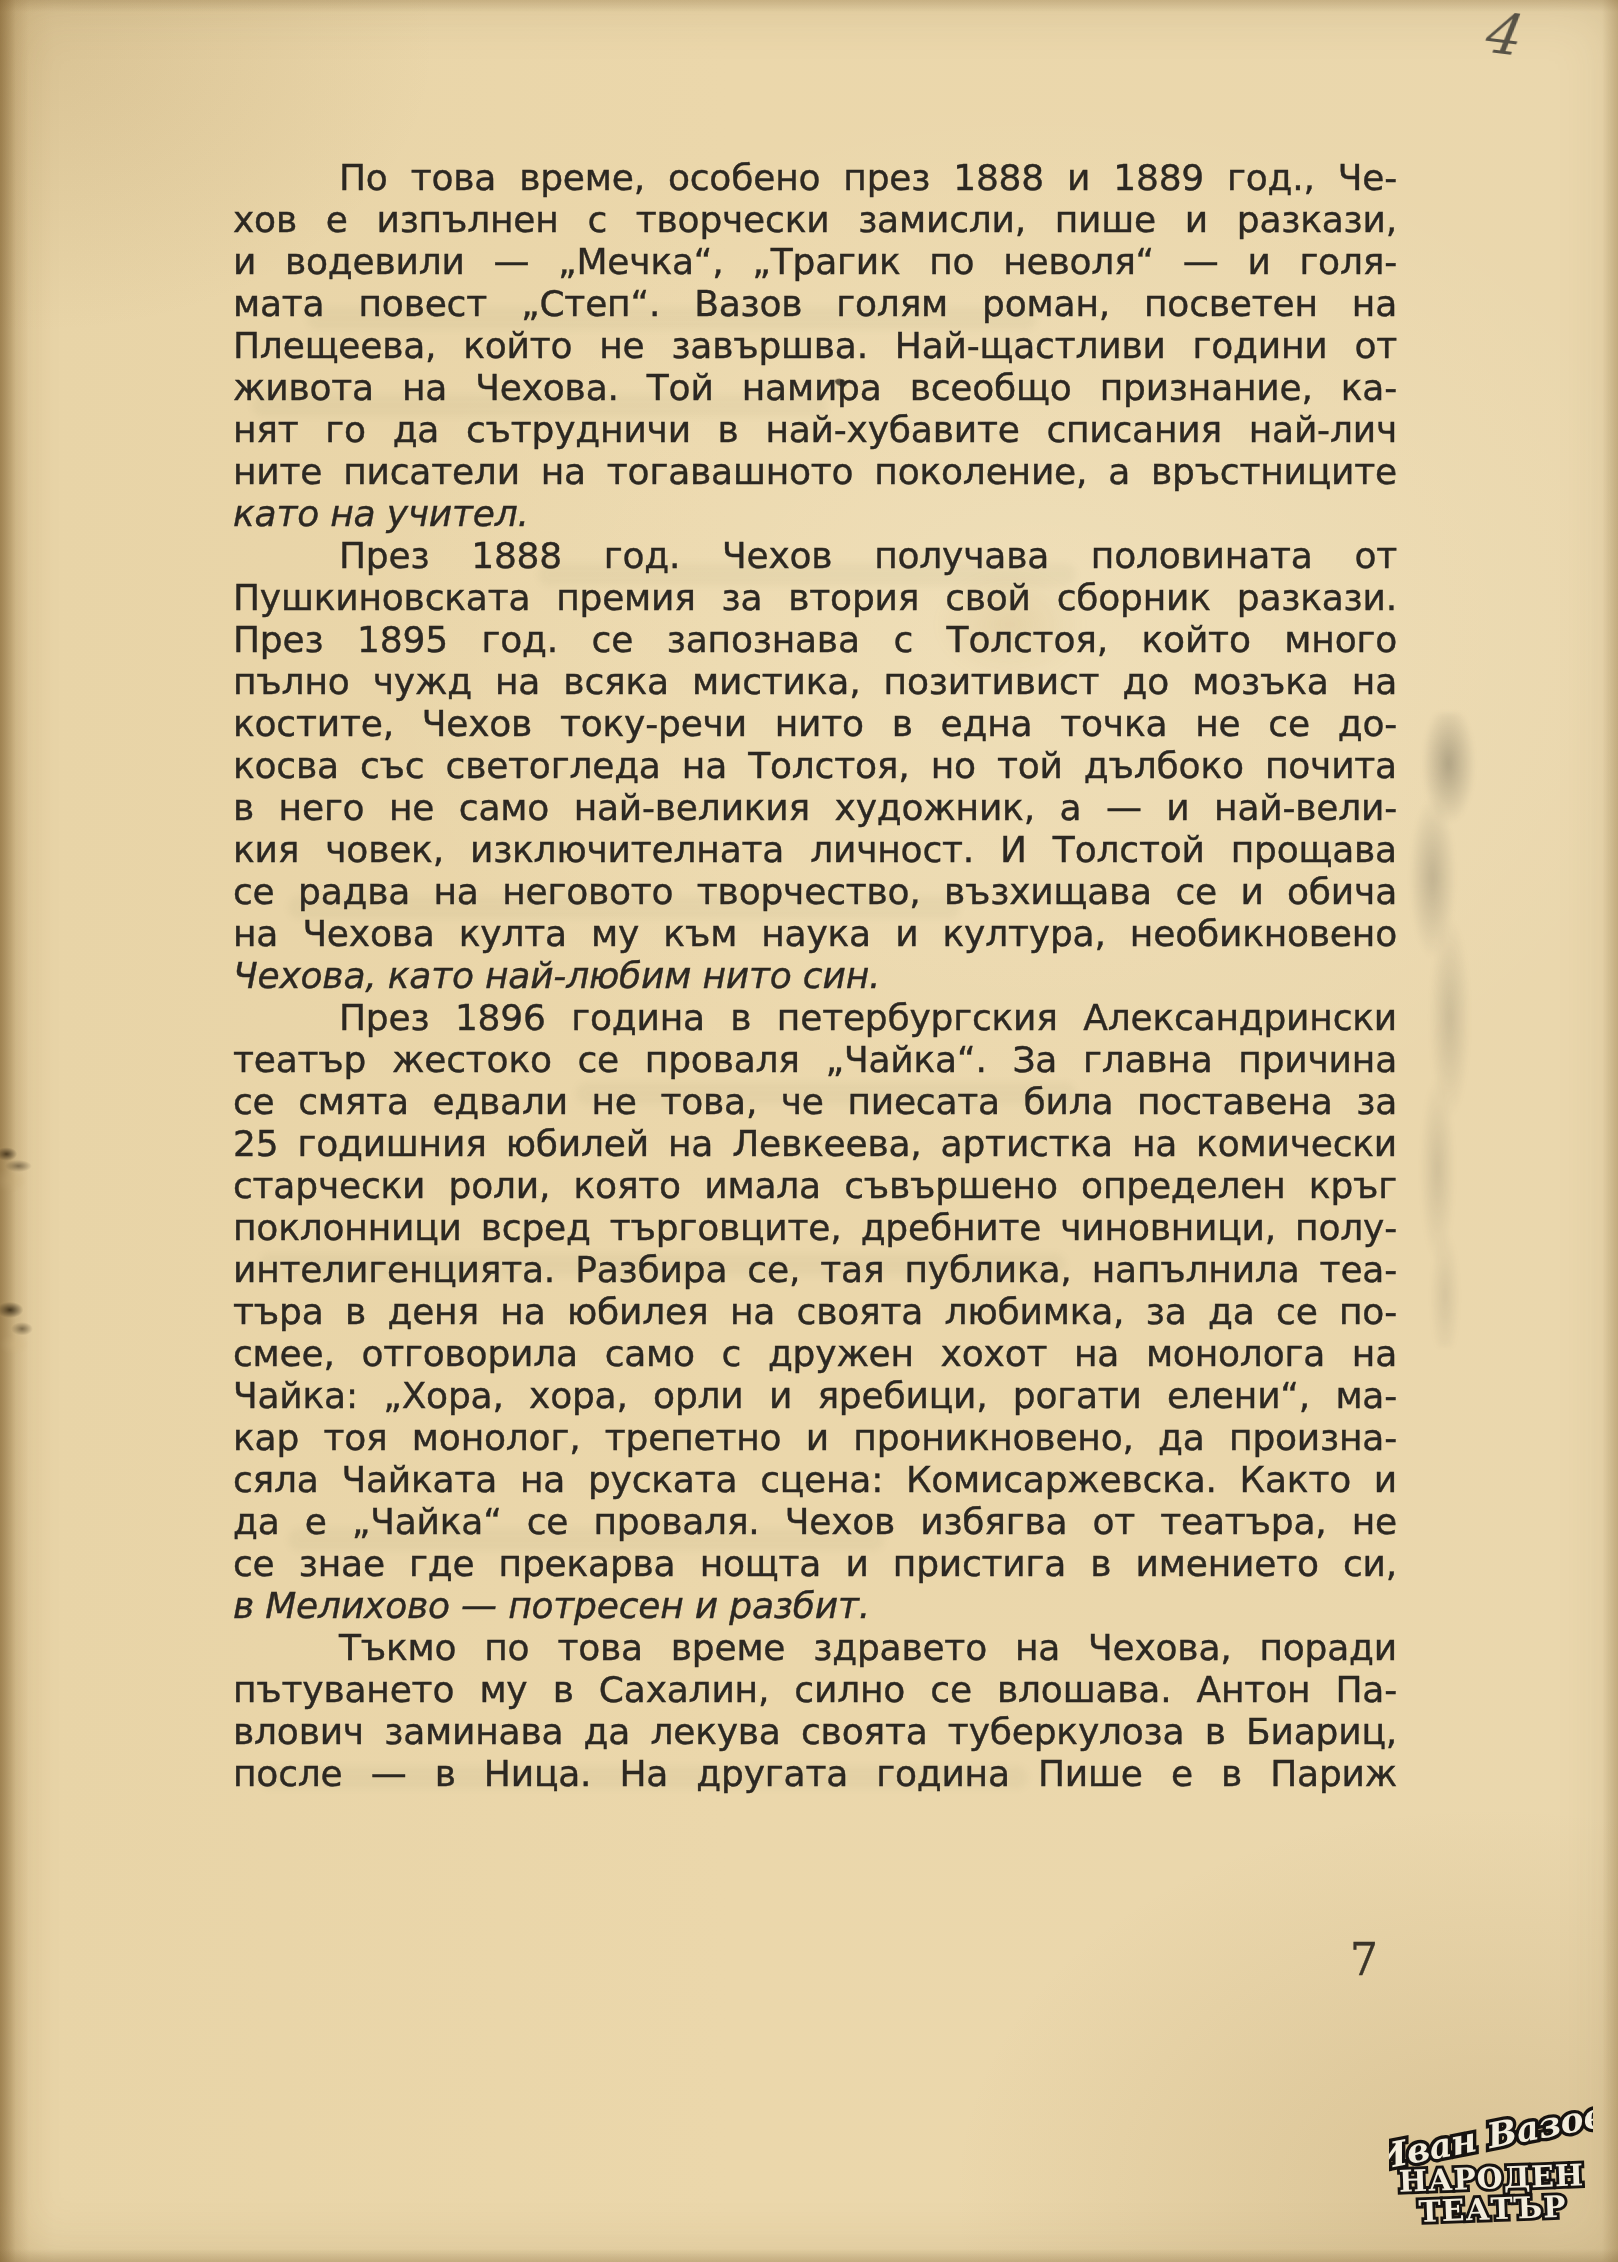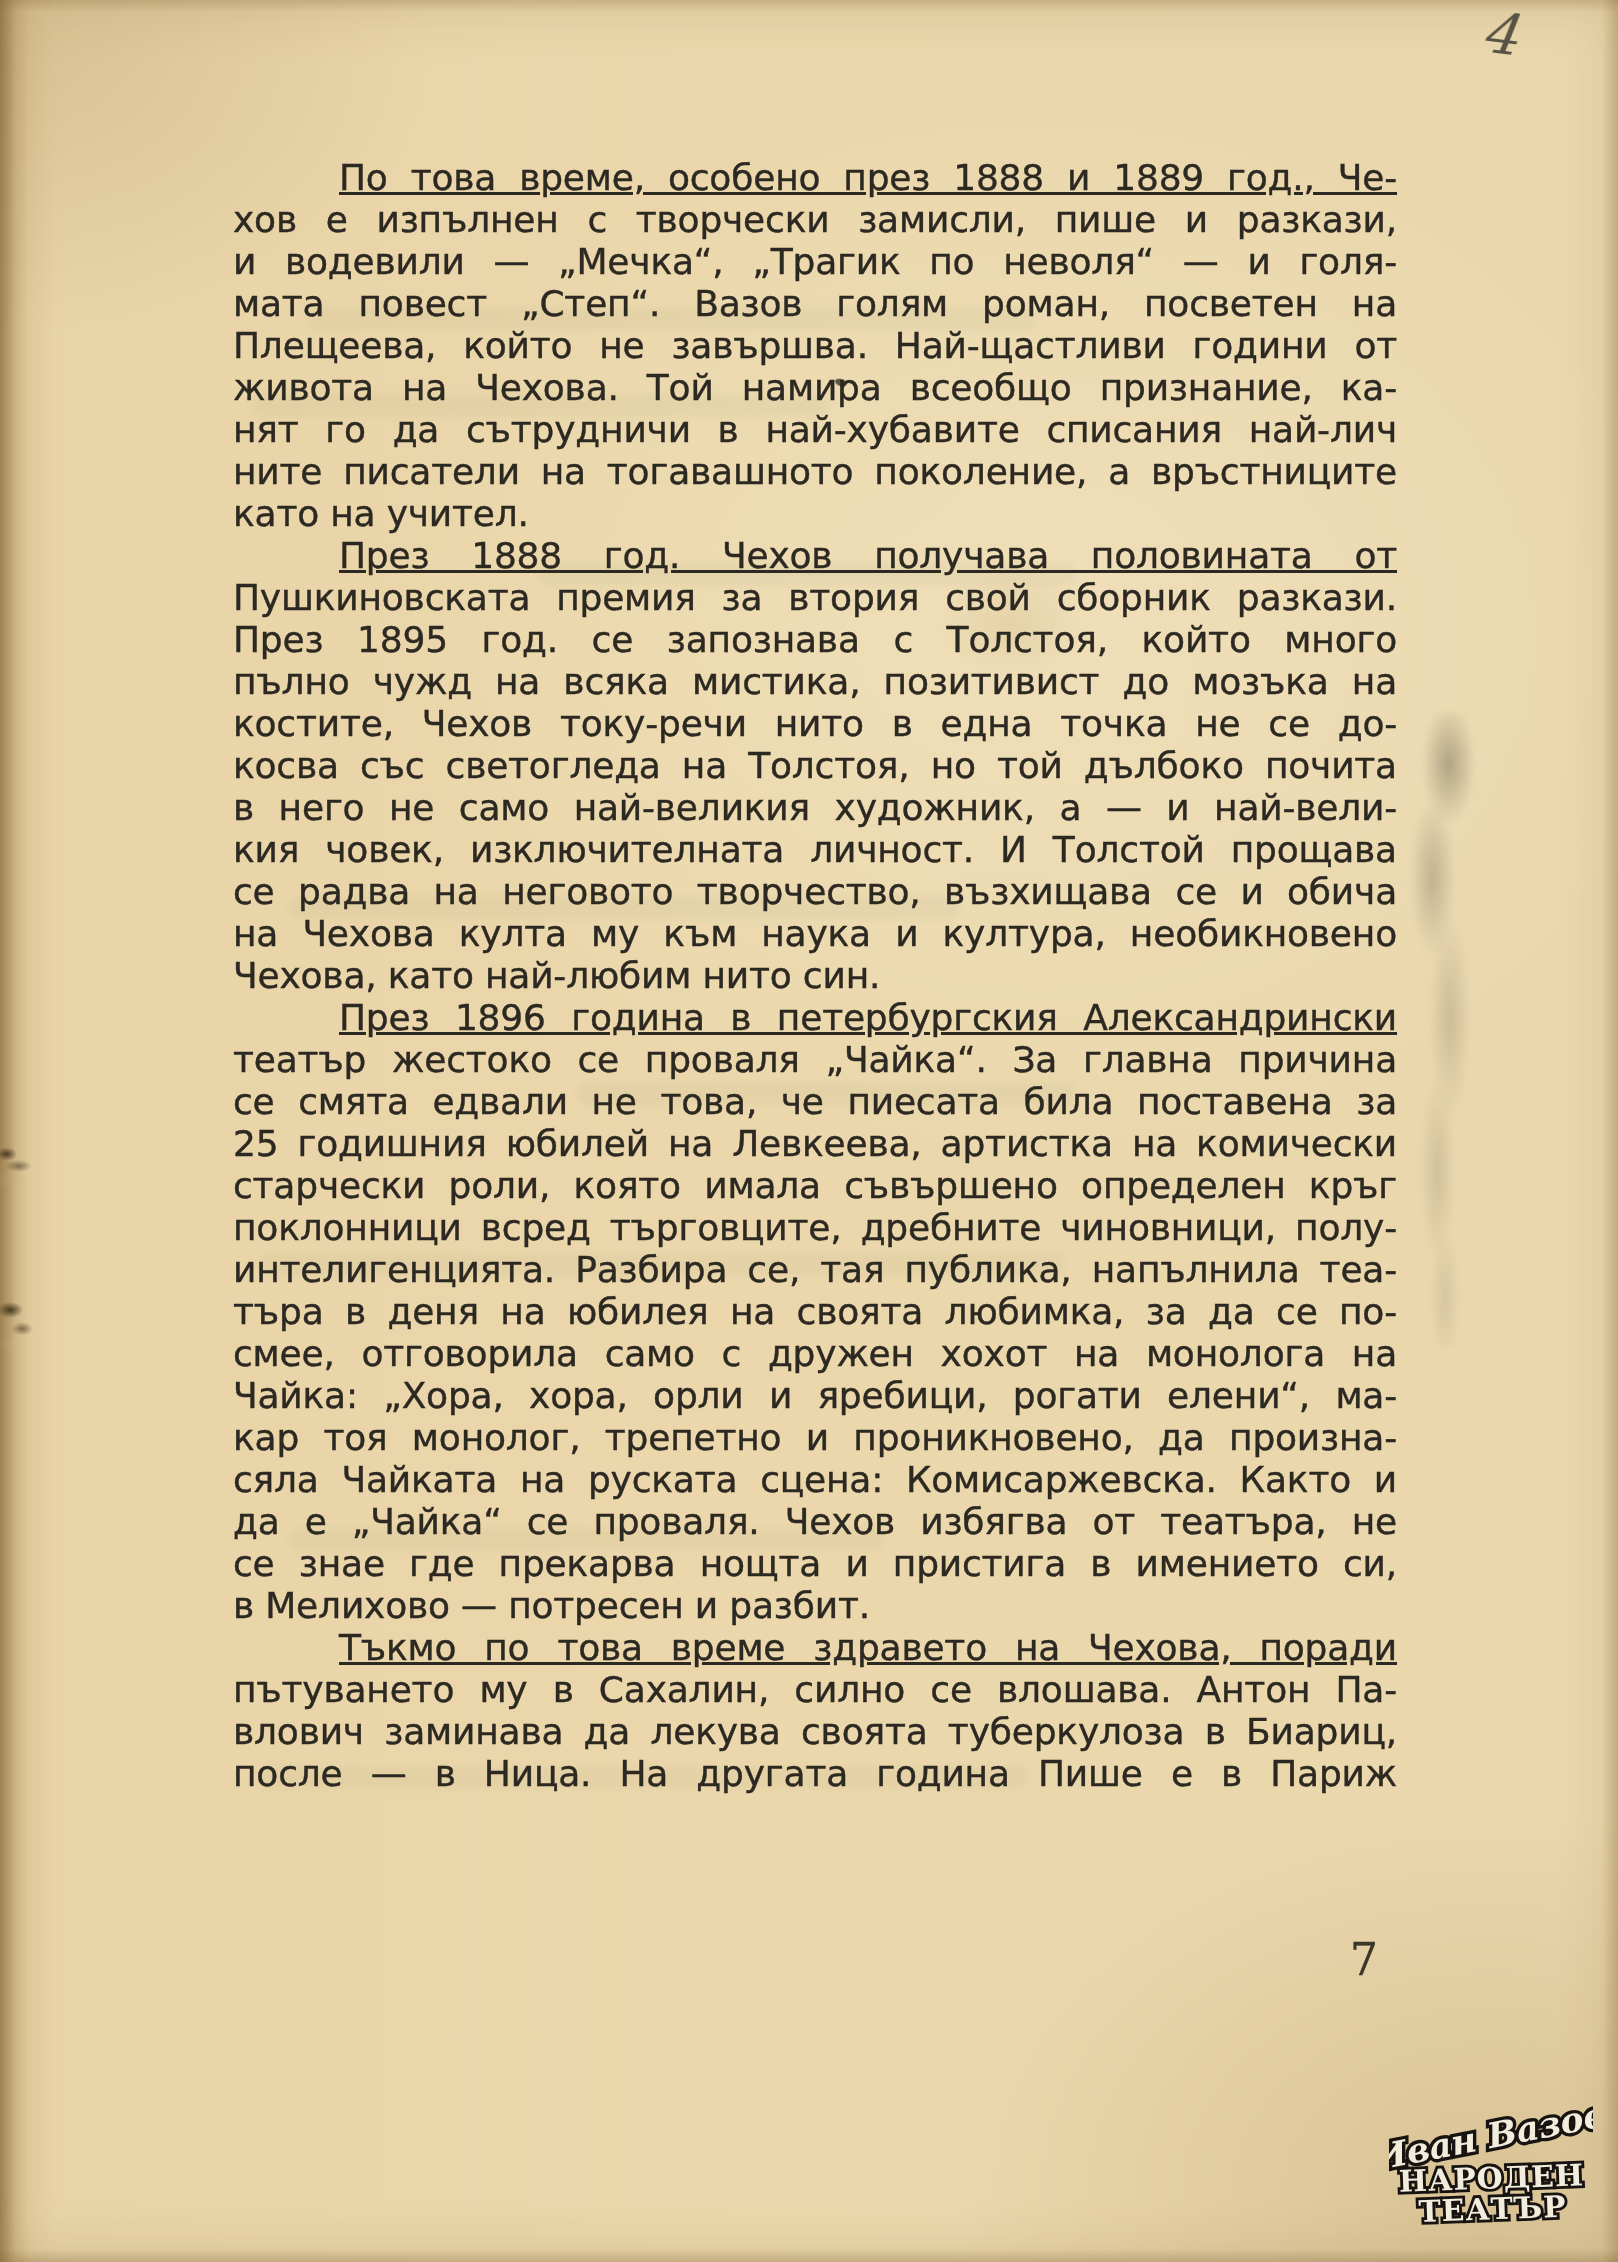--- a/index.html
+++ b/index.html
@@ -35,22 +35,22 @@
     line-height:42px;
     font-size:36px;
     letter-spacing:-0.2px;
     color:#2c2822;
     -webkit-text-stroke:0.4px #2c2822;
     text-align:justify;
     text-align-last:justify;
     white-space:nowrap;
     overflow:visible;
   }
-  .line.i{padding-left:106px;text-decoration:underline;}
-  .line.e{text-align:left;text-align-last:left;}
+  .line.i{padding-left:106px;}
+  .line.e{text-align:left;text-align-last:left;font-style:italic;}
 
   
   .pagenum{
     position:absolute;left:1350px;top:1934px;
     font-family:"DejaVu Serif",serif;
     font-size:44px;color:#3b352a;
     -webkit-text-stroke:0.4px #3b352a;
   }
 
   

